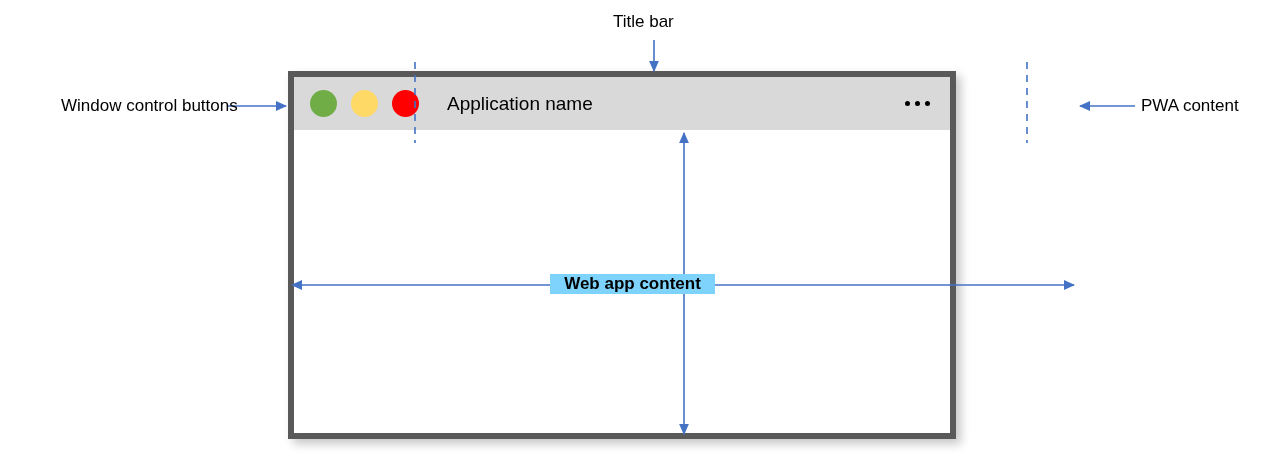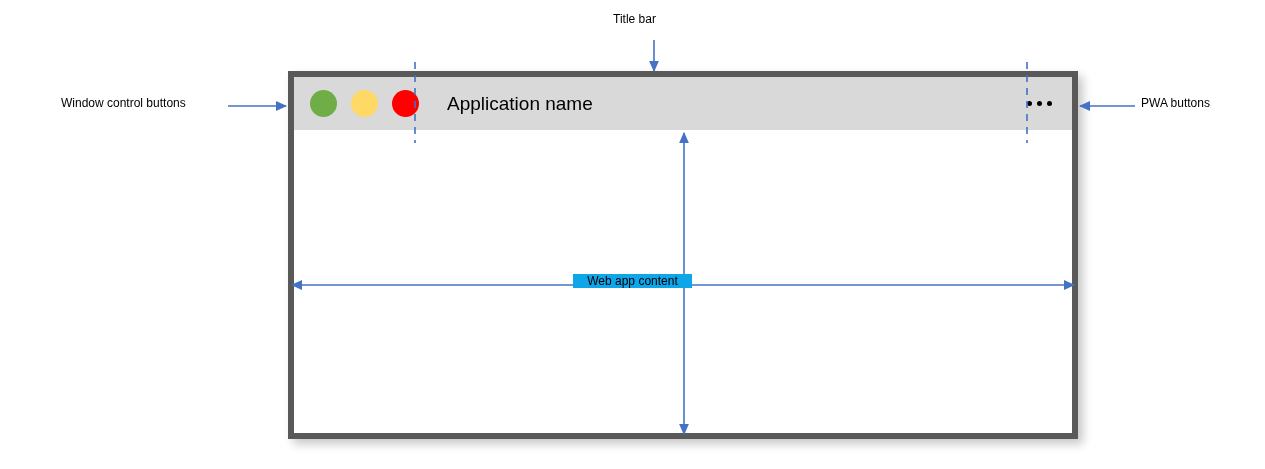--- a/index.html
+++ b/index.html
@@ -12,53 +12,54 @@
     height: 469px;
     position: relative;
     overflow: hidden;
     font-family: "Liberation Sans", sans-serif;
     color: #000000;
   }
 
   
   .annot {
     position: absolute;
-    font-size: 12px;
+    font-size: 17px;
     line-height: 1.2;
     color: #000000;
     white-space: nowrap;
   }
   #annot-window-controls { left: 22px;  top: 96px; margin-left: 39px; }
   #annot-title-bar       { left: 613px; top: 12px; }
   #annot-pwa             { left: 1141px; top: 96px; }
   #annot-web-content     {
     left: 0; right: 0; top: 274px;
     text-align: center;
   }
   #annot-web-content .label-inner {
     display: inline-block;
-    background: #0ea5e9;
+    background: #7dd3fc;
     padding: 0 14px;
+    font-weight: bold;
   }
 
   
   #annotation-layer {
     position: absolute;
     left: 0; top: 0;
     width: 1265px;
     height: 469px;
     pointer-events: none;
   }
 
   
   #app-window {
     position: absolute;
     left: 288px;
     top: 71px;
-    width: 790px;
+    width: 668px;
     height: 368px;
     box-sizing: border-box;
     border: 6px solid #595959;
     background: #ffffff;
     box-shadow: 5px 5px 9px rgba(0,0,0,0.22);
   }
 
   #title-bar {
     position: relative;
     height: 53px;
@@ -161,15 +162,15 @@
   <line x1="292" y1="285" x2="1074" y2="285" stroke="#4472c4" stroke-width="1.6" marker-start="url(#arrow-right)" marker-end="url(#arrow-end)"></line>
 
   <line x1="684" y1="133" x2="684" y2="434" stroke="#4472c4" stroke-width="1.6" marker-start="url(#arrow-right)" marker-end="url(#arrow-end)"></line>
 
 </svg>
 
 <div class="annot" id="annot-window-controls">Window control buttons</div>
 
 <div class="annot" id="annot-title-bar">Title bar</div>
 
-<div class="annot" id="annot-pwa">PWA buttons</div>
+<div class="annot" id="annot-pwa">PWA content</div>
 
 <div class="annot" id="annot-web-content"><span class="label-inner">Web app content</span></div>
 
 </body></html>

